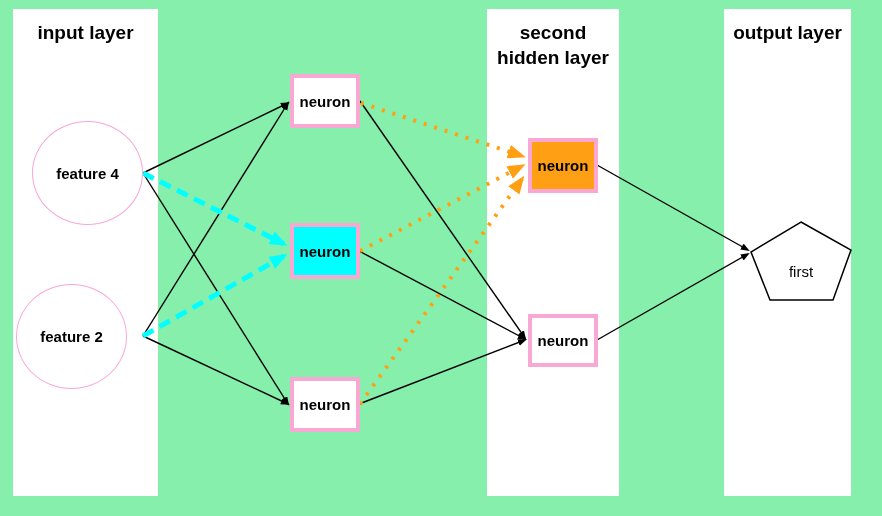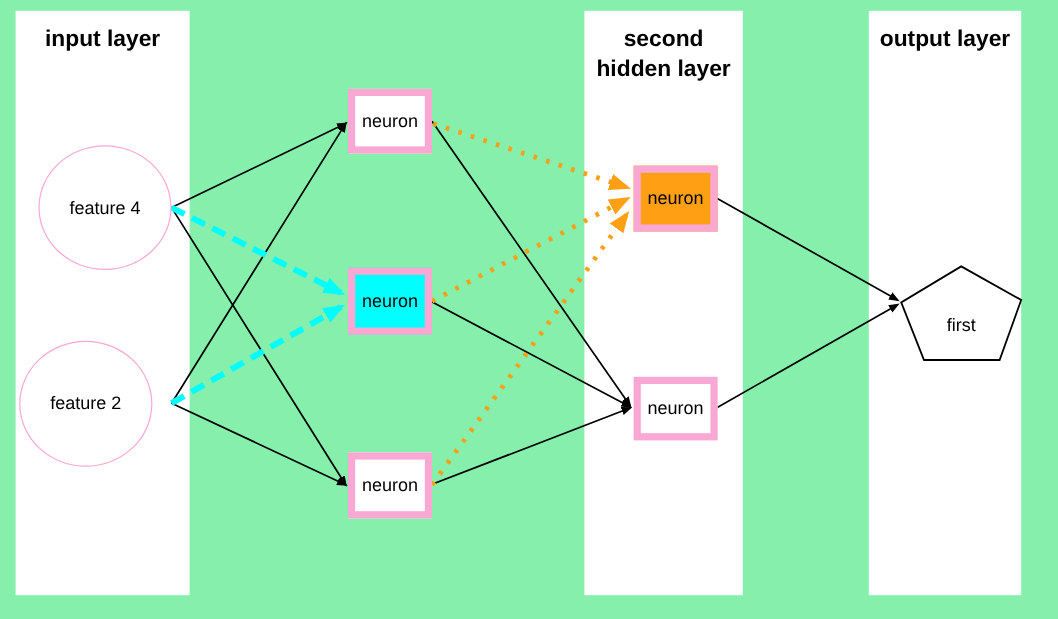--- a/index.html
+++ b/index.html
@@ -7,22 +7,22 @@
           font-family:"Liberation Sans",sans-serif;}
   .panel{position:absolute;top:9px;height:487px;background:#fff;}
   #panel-input {left:13px;width:145px;}
   #panel-h1    {left:250px;width:145px;}
   #panel-h2    {left:487px;width:132px;}
   #panel-out   {left:724px;width:127px;}
   .panel-title{position:relative;padding-top:11px;text-align:center;
                font-size:19px;font-weight:bold;line-height:25px;color:#000;}
   #edges{position:absolute;left:0;top:0;width:882px;height:516px;z-index:2;}
   .node{position:absolute;z-index:3;display:flex;align-items:center;justify-content:center;
-        background:#fff;border:6px solid #f9a8d4;box-sizing:border-box;
-        font-size:15px;color:#000;}
+        background:#fff;border:4px solid #f9a8d4;box-sizing:border-box;
+        font-size:15px;color:#000;font-weight:bold;}
   .circle{border-radius:50%;border-width:1.5px;}
   #node-h1-middle{background:#00ffff;}
   #node-h2-top{background:#ffa014;}
   #node-feature1{left:32px;top:121px;width:111px;height:104px;}
   #node-feature2{left:16px;top:284px;width:111px;height:105px;}
   #node-h1-top   {left:290px;top:74px; width:70px;height:54px;}
   #node-h1-middle{left:290px;top:223px;width:70px;height:56px;}
   #node-h1-bottom{left:290px;top:377px;width:70px;height:55px;}
   #node-h2-top   {left:528px;top:138px;width:70px;height:55px;}
   #node-h2-bottom{left:528px;top:314px;width:70px;height:53px;}

